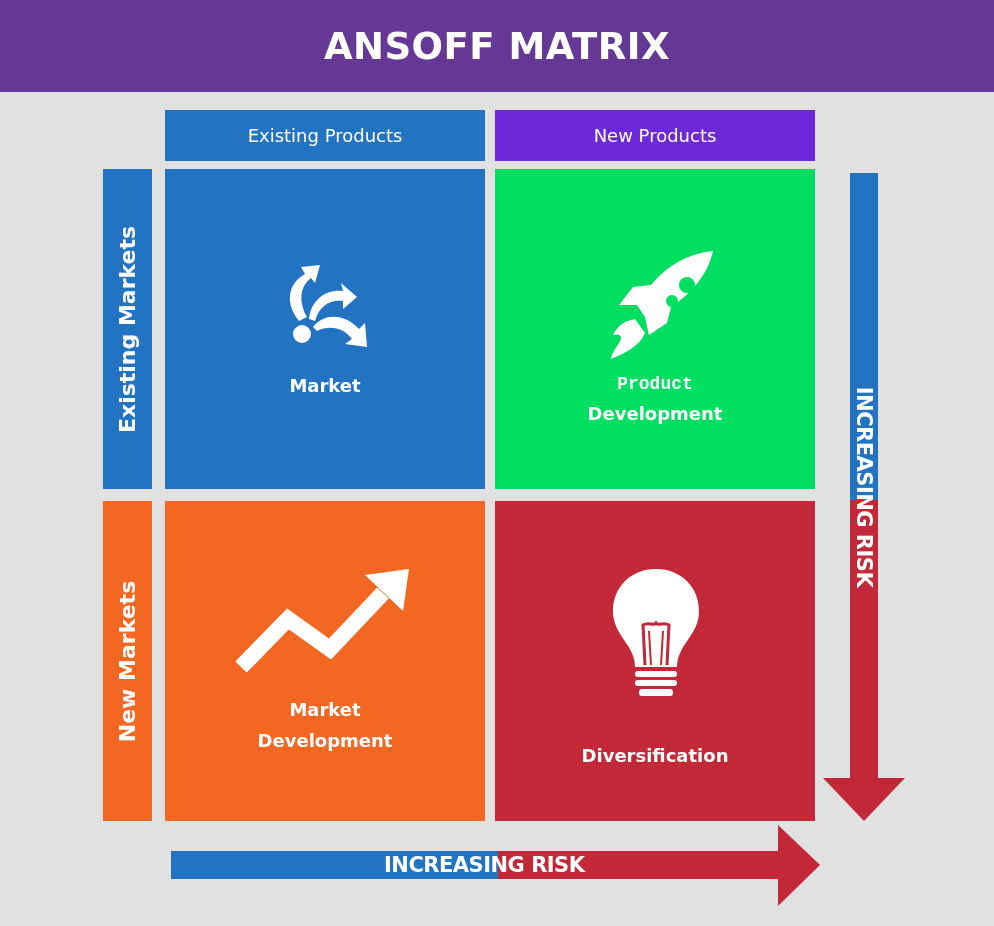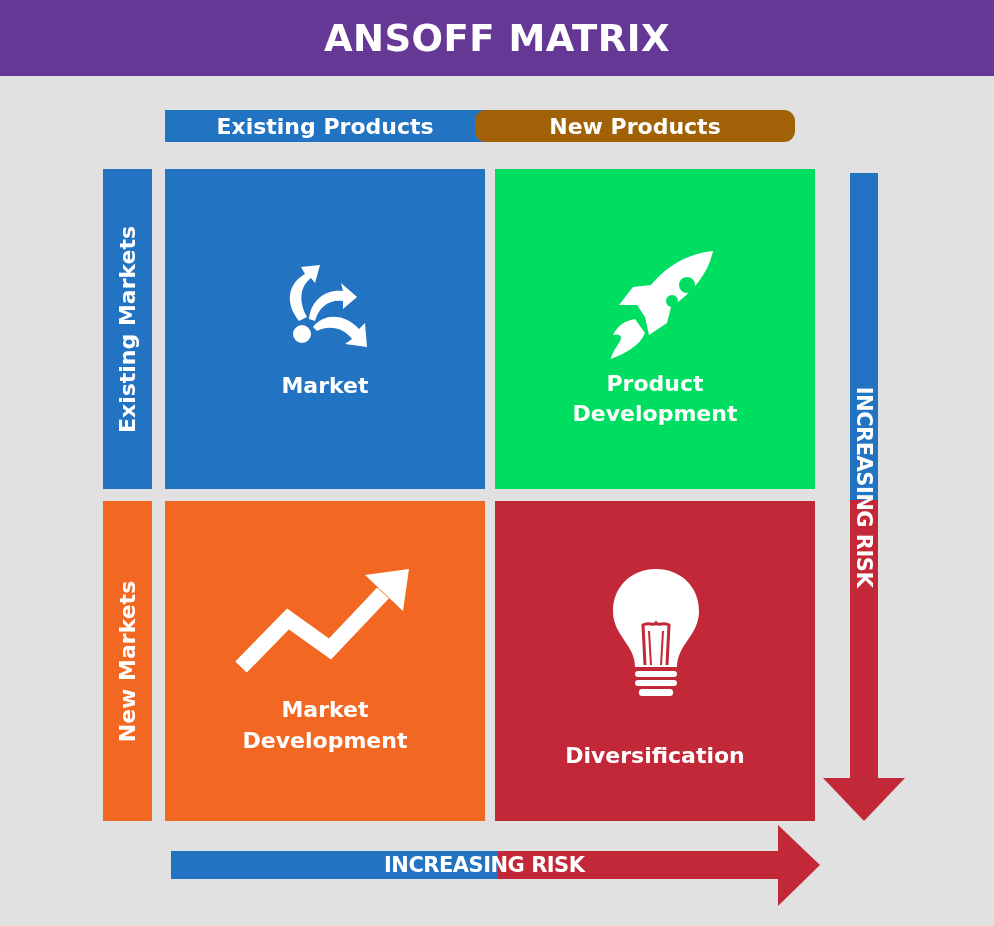--- a/index.html
+++ b/index.html
@@ -1,41 +1,41 @@
 <!DOCTYPE html>
 <html><head>
 <meta charset="utf-8">
 <style>
   * { margin:0; padding:0; box-sizing:border-box; }
   body { width:994px; height:926px; background:#e1e1e1; position:relative; overflow:hidden;
          font-family:"DejaVu Sans","Liberation Sans",sans-serif; }
   .abs { position:absolute; }
-  .title-bar { left:0; top:0; width:994px; height:76px; background:#663896;
+  .title-bar { left:0; top:0; width:994px; height:92px; background:#663896;
                display:flex; align-items:center; justify-content:center; }
   .title-bar span { color:#fff; font-weight:bold; font-size:37px; letter-spacing:0.5px; }
-  .col-head { top:110px; height:32px; display:flex; align-items:center; justify-content:center;
-              color:#fff; font-weight:bold; font-size:22px; }
+  .col-head { top:110px; height:51px; display:flex; align-items:center; justify-content:center;
+              color:#fff; font-weight:normal; font-size:18px; }
   .row-head { left:103px; width:49px; display:flex; align-items:center; justify-content:center; }
   .row-head span { color:#fff; font-weight:bold; font-size:22px; white-space:nowrap;
                    transform:rotate(-90deg); }
   .quad { width:320px; height:320px; }
   .qlabel { position:absolute; left:0; width:100%; text-align:center; color:#fff;
-            font-weight:bold; font-size:22px; line-height:30px; }
+            font-weight:bold; font-size:18px; line-height:30px; }
   .icon { position:absolute; }
   .risk-text { color:#fff; font-size:21px; font-weight:bold; white-space:nowrap; letter-spacing:-0.5px; }
 </style>
 </head>
 <body>
 
 <div class="abs title-bar">
   <span>ANSOFF MATRIX</span>
 </div>
 
 <div class="abs col-head" style="left:165px;width:320px;background:#2273c2;">Existing Products</div>
-<div class="abs col-head" style="left:475px;width:320px;background:#a16207;border-radius:11px;">New Products</div>
+<div class="abs col-head" style="left:495px;width:320px;background:#6d28d9;">New Products</div>
 
 <div class="abs row-head" style="top:169px;height:320px;background:#2273c2;">
   <span>Existing Markets</span>
 </div>
 <div class="abs row-head" style="top:501px;height:320px;background:#f26722;">
   <span>New Markets</span>
 </div>
 
 <div class="abs quad" style="left:165px;top:169px;background:#2273c2;">
   <svg class="icon" style="left:110px;top:90px;" width="100" height="95" viewBox="0 0 100 95">
@@ -47,21 +47,21 @@
   <div class="qlabel" style="top:202px;">Market</div>
 </div>
 
 <div class="abs quad" style="left:495px;top:169px;background:#00de62;">
   <svg class="icon" style="left:110px;top:78px;" width="115" height="115" viewBox="0 0 115 115">
     <path d="M108 4 C85 6 62 18 46 38 L28 40 L14 58 L32 58 L40 70 L44 88 L62 76 L66 60 C90 44 104 24 108 4 Z" fill="#fff"></path>
     <circle cx="82" cy="38" r="8" fill="#00de62"></circle>
     <circle cx="67" cy="54" r="6" fill="#00de62"></circle>
     <path d="M30 72 C18 74 12 80 8 88 C16 86 18 90 14 96 C10 102 6 108 6 112 C20 106 34 100 40 86 Z" fill="#fff"></path>
   </svg>
-  <div class="qlabel" style="top:200px;">Product</div>
+  <div class="qlabel" style="top:200px;font-family:Liberation Mono, monospace;">Product</div>
   <div class="qlabel" style="top:230px;">Development</div>
 </div>
 
 <div class="abs quad" style="left:165px;top:501px;background:#f26722;">
   <svg class="icon" style="left:68px;top:66px;" width="180" height="110" viewBox="0 0 180 110">
     <polyline points="8,100 55,52 97,82 150,26" fill="none" stroke="#fff" stroke-width="16" stroke-linejoin="miter"></polyline>
     <polygon points="132,8 176,2 170,44" fill="#fff"></polygon>
   </svg>
   <div class="qlabel" style="top:194px;">Market</div>
   <div class="qlabel" style="top:225px;">Development</div>

